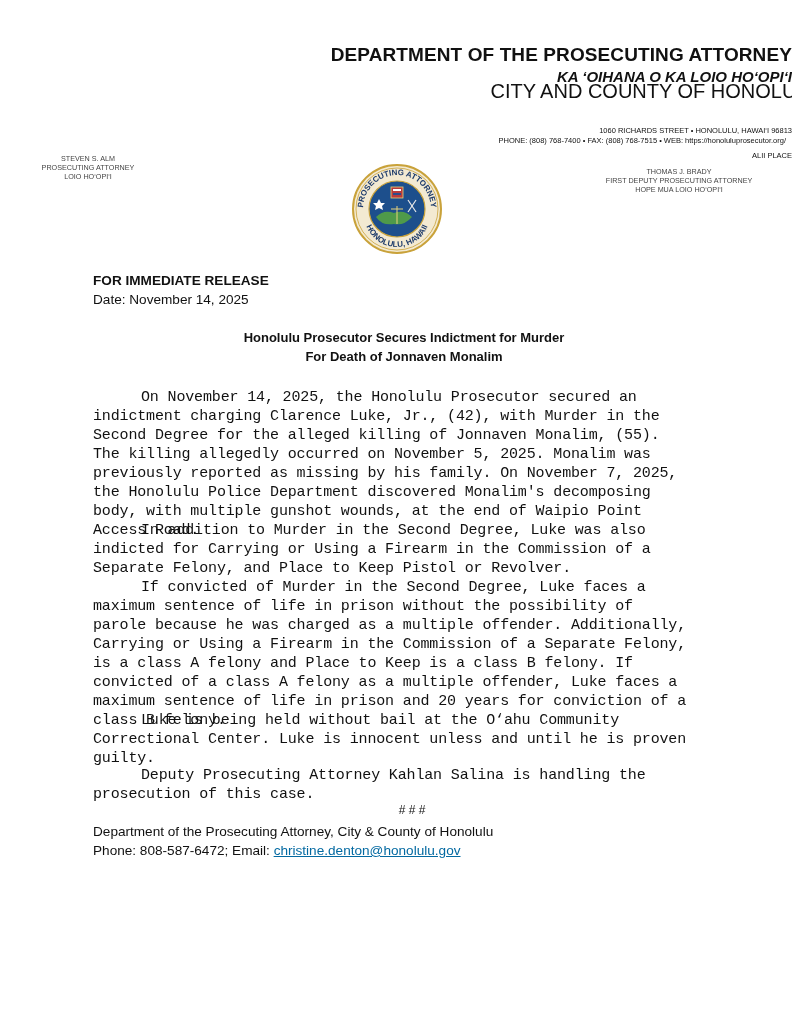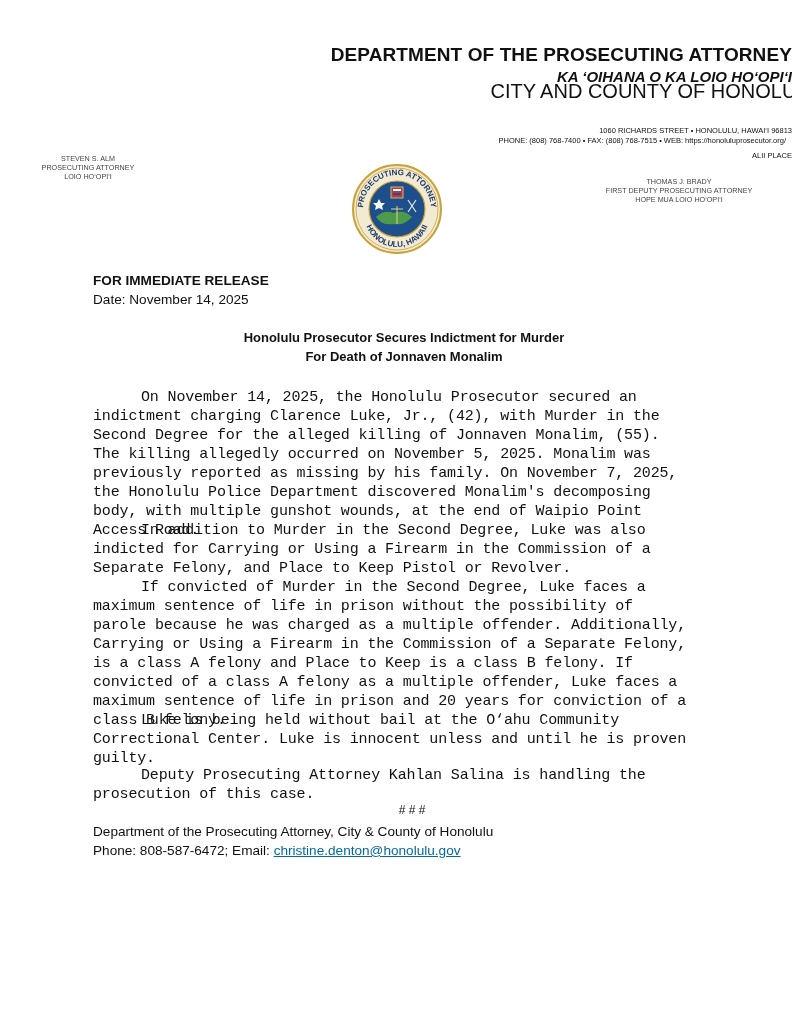--- a/index.html
+++ b/index.html
@@ -7,21 +7,21 @@
   .lh { position: absolute; left: 0; width: 792px; text-align: right; font-family: "Liberation Sans", sans-serif; }
   .t1 { top: 44px; font-size: 19px; font-weight: bold; letter-spacing: 0.1px; }
   .t2 { top: 68px; font-size: 15px; font-weight: bold; font-style: italic; }
   .t3 { top: 80px; font-size: 20px; font-weight: normal; padding-left: 30px; }
   .a1 { top: 116px; font-size: 7.5px; margin-top: 35px; }
   .a2 { top: 126px; font-size: 7.5px; }
   .a3 { top: 136px; font-size: 7.5px; left: -6px; }
   .side { position: absolute; font-family: "Liberation Sans", sans-serif; font-size: 7.2px; text-align: center; color: #444; line-height: 9px; }
   .side .it { }
   .left-side { left: 30px; top: 154px; width: 116px; }
-  .right-side { left: 584px; top: 177px; width: 190px; }
+  .right-side { left: 584px; top: 167px; width: 190px; }
   .seal { position: absolute; left: 342px; top: 162px; width: 110px; height: 92px; }
   .doc { position: absolute; left: 93px; font-family: "Liberation Sans", sans-serif; font-size: 13.6px; line-height: 19px; }
   .fir { top: 271px; font-weight: bold; }
   .date { top: 290px; }
   .headline { position: absolute; left: 0; width: 792px; text-align: center; font-family: "Liberation Sans", sans-serif; font-weight: bold; font-size: 13px; }
   .h1 { top: 330px; left: 8px; }
   .h2 { top: 349px; left: 8px; }
   .para { position: absolute; left: 93px; width: 600px; font-family: Liberation Mono, monospace; font-size: 15px; line-height: 19px; text-indent: 48px; text-align: left; letter-spacing: -0.15px; }
   .p1 { top: 388px; }
   .p2 { top: 521px; }

